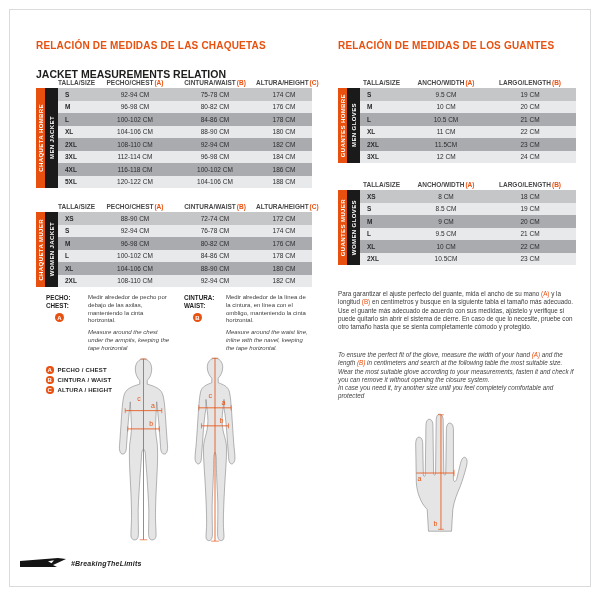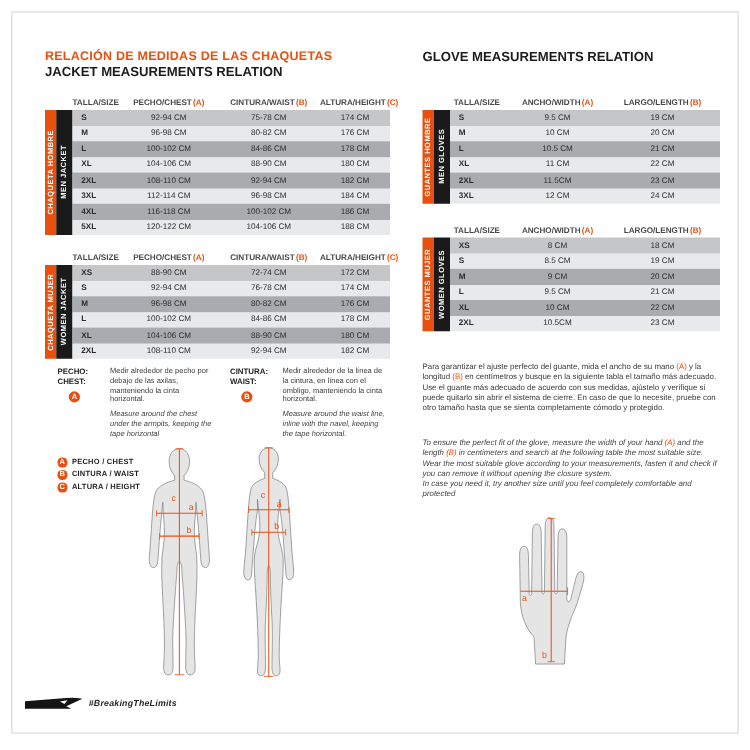--- a/index.html
+++ b/index.html
@@ -5,21 +5,21 @@
   * { margin:0; padding:0; box-sizing:border-box; }
   html,body { width:600px; height:600px; background:#ffffff; font-family:"Liberation Sans", sans-serif; position:relative; overflow:hidden; }
   .frame { position:absolute; left:9px; top:9px; width:582px; height:578px; border:1px solid #dadbdc; }
 
   .col { position:absolute; top:0; }
   #col-left  { left:36px;  width:276px; }
   #col-right { left:338px; width:238px; }
 
   .title { position:absolute; top:40px; width:100%; font-weight:bold; line-height:1.15; }
   .title .es { color:#e8500f; font-size:10px; letter-spacing:0.2px; }
-  .title .en { color:#1d1d1b; font-size:10.5px; }
+  .title .en { color:#1d1d1b; font-size:10.5px;margin-top:16px; }
 
   .size-table { position:absolute; width:100%; }
   .thead { display:flex; margin-left:22px; height:12px; align-items:center; }
   .th { font-size:6.5px; font-weight:bold; color:#48484a; text-align:center; white-space:nowrap; }
   .th .mark { color:#e8500f; margin-left:1px; }
   .jacket .thead .th:nth-child(1){width:38px;}
   .jacket .thead .th:nth-child(2){width:78px;}
   .jacket .thead .th:nth-child(3){width:82px;}
   .jacket .thead .th:nth-child(4){width:56px;}
   .glove  .thead .th:nth-child(1){width:44px;}
@@ -273,21 +273,21 @@
     <line class="mtick" x1="29" y1="106" x2="29" y2="114"></line>
     <line class="mtick" x1="71" y1="106" x2="71" y2="114"></line>
     <text class="mlabel" x="40" y="67">c</text>
     <text class="mlabel" x="60" y="78">a</text>
     <text class="mlabel" x="57" y="106">b</text>
   </svg>
 </div>
 
 <div id="col-right" class="col">
   <div class="title">
-    <div class="en">GLOVE MEASUREMENTS RELATION</div>
+    <div class="es">RELACIÓN DE MEDIDAS DE LOS GUANTES</div>
   </div>
 
   <div class="size-table glove" id="tbl-glove-men">
     <div class="thead">
         <div class="th"><span>TALLA/SIZE</span><span class="mark"></span></div>
         <div class="th"><span>ANCHO/WIDTH</span><span class="mark">(A)</span></div>
         <div class="th"><span>LARGO/LENGTH</span><span class="mark">(B)</span></div>
       </div>
     <div class="tbody-wrap">
       <div class="band band-o">

